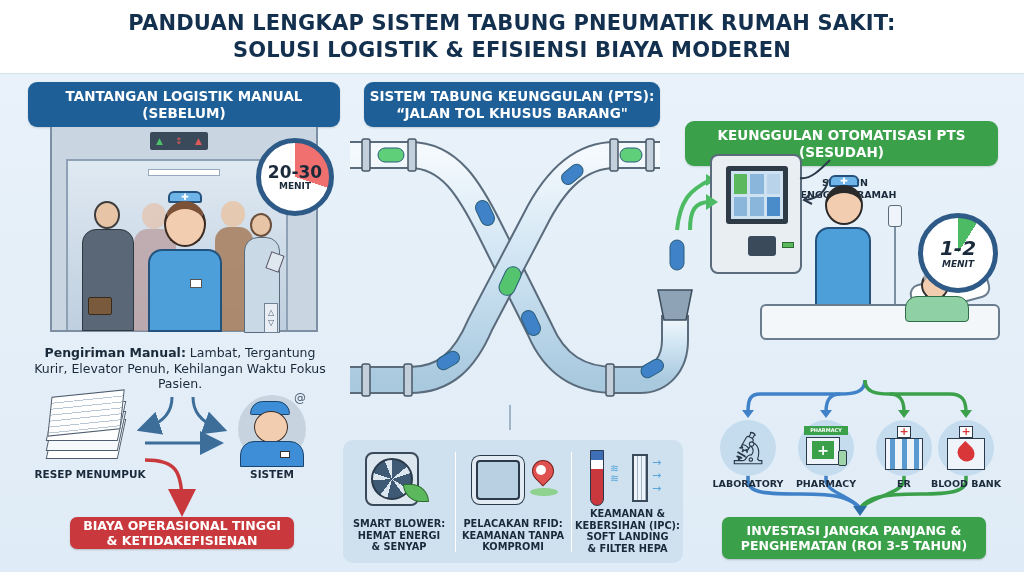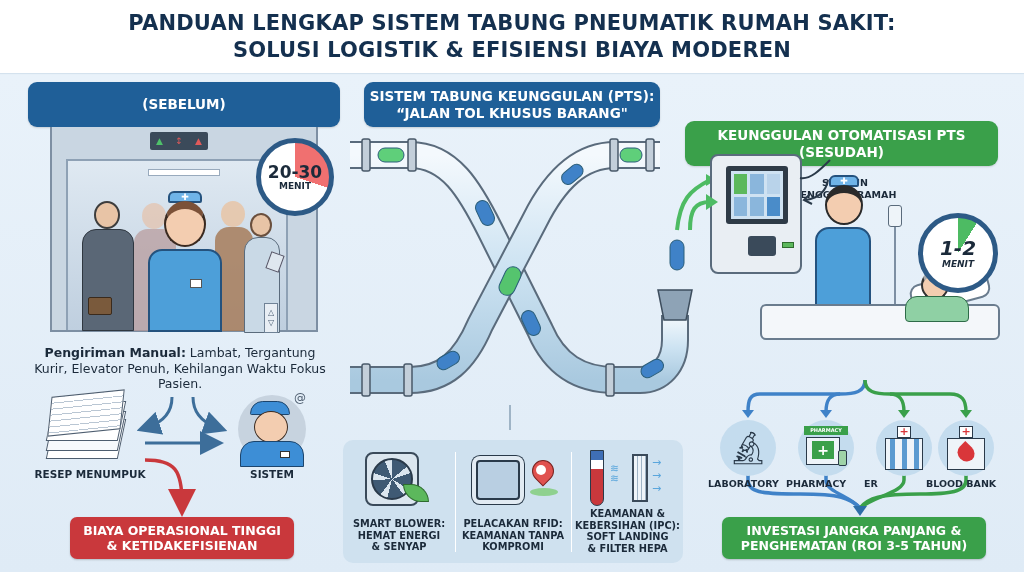--- a/index.html
+++ b/index.html
@@ -83,49 +83,50 @@
   .desc-left { left: 30px; top: 262px; width: 300px; margin-top: 8px; }
   .desc-right { left: 705px; top: 262px; width: 300px; }
 
   .icon-label { position: absolute; font-weight: bold; font-size: 10.5px; color: #1b2a3a; text-align: center; }
 
   .cta {
     position: absolute; color: #fff; font-weight: bold; font-size: 12.5px; line-height: 15px;
     text-align: center; border-radius: 7px; display: flex; flex-direction: column;
     justify-content: center; align-items: center; box-shadow: 0 1px 2px rgba(0,0,0,0.2);
   }
-  .cta-red { left: 70px; top: 442px; width: 224px; height: 42px; background: #c9383c; text-align: right; }
+  .cta-red { left: 70px; top: 442px; width: 224px; height: 32px; background: #c9383c; text-align: right; }
   .cta-green { left: 722px; top: 442px; width: 264px; height: 42px; background: #3aa04a; }
 
   
   .features {
     position: absolute; left: 343px; top: 365px; width: 340px; height: 123px;
     background: #cfe1ef; border-radius: 10px;
   }
   .feature { position: absolute; top: 0; height: 123px; text-align: center; }
   .feature .flabel { position: absolute; left: 0; right: 0; font-weight: bold; font-size: 9.8px; line-height: 11.5px; color: #1b2a3a; }
   .fdiv { position: absolute; top: 12px; width: 1px; height: 100px; background: #ffffff; }
 
   .dest { position: absolute; top: 418px; width: 56px; height: 56px; border-radius: 50%; background: #c4dcee; }
-  .dest-label { position: absolute; top: 475px; font-weight: bold; font-size: 9.5px; color: #1b2a3a; text-align: left; width: 80px; }
+  .dest-label { position: absolute; top: 475px; font-weight: bold; font-size: 9.5px; color: #1b2a3a; text-align: center; width: 80px; }
 
   .small-label { position: absolute; font-weight: bold; font-size: 9.5px; line-height: 12px; color: #1b2a3a; text-align: center; }
   svg { position: absolute; overflow: visible; }
 </style>
 </head>
 <body>
 
 <div class="header">
   <div class="line">PANDUAN LENGKAP SISTEM TABUNG PNEUMATIK RUMAH SAKIT:</div>
   <div class="line">SOLUSI LOGISTIK &amp; EFISIENSI BIAYA MODEREN</div>
 </div>
 
 <div class="main">
 
   <div class="panel-title pt-left">
+    <span>TANTANGAN LOGISTIK MANUAL</span>
     <span>(SEBELUM)</span>
   </div>
 
   <div class="elevator">
     <div class="indicator">
       <span class="ind-up">▲</span>
       <span class="ind-dn">↕</span>
       <span class="ind-dn">▲</span>
     </div>
     <div class="cab">

